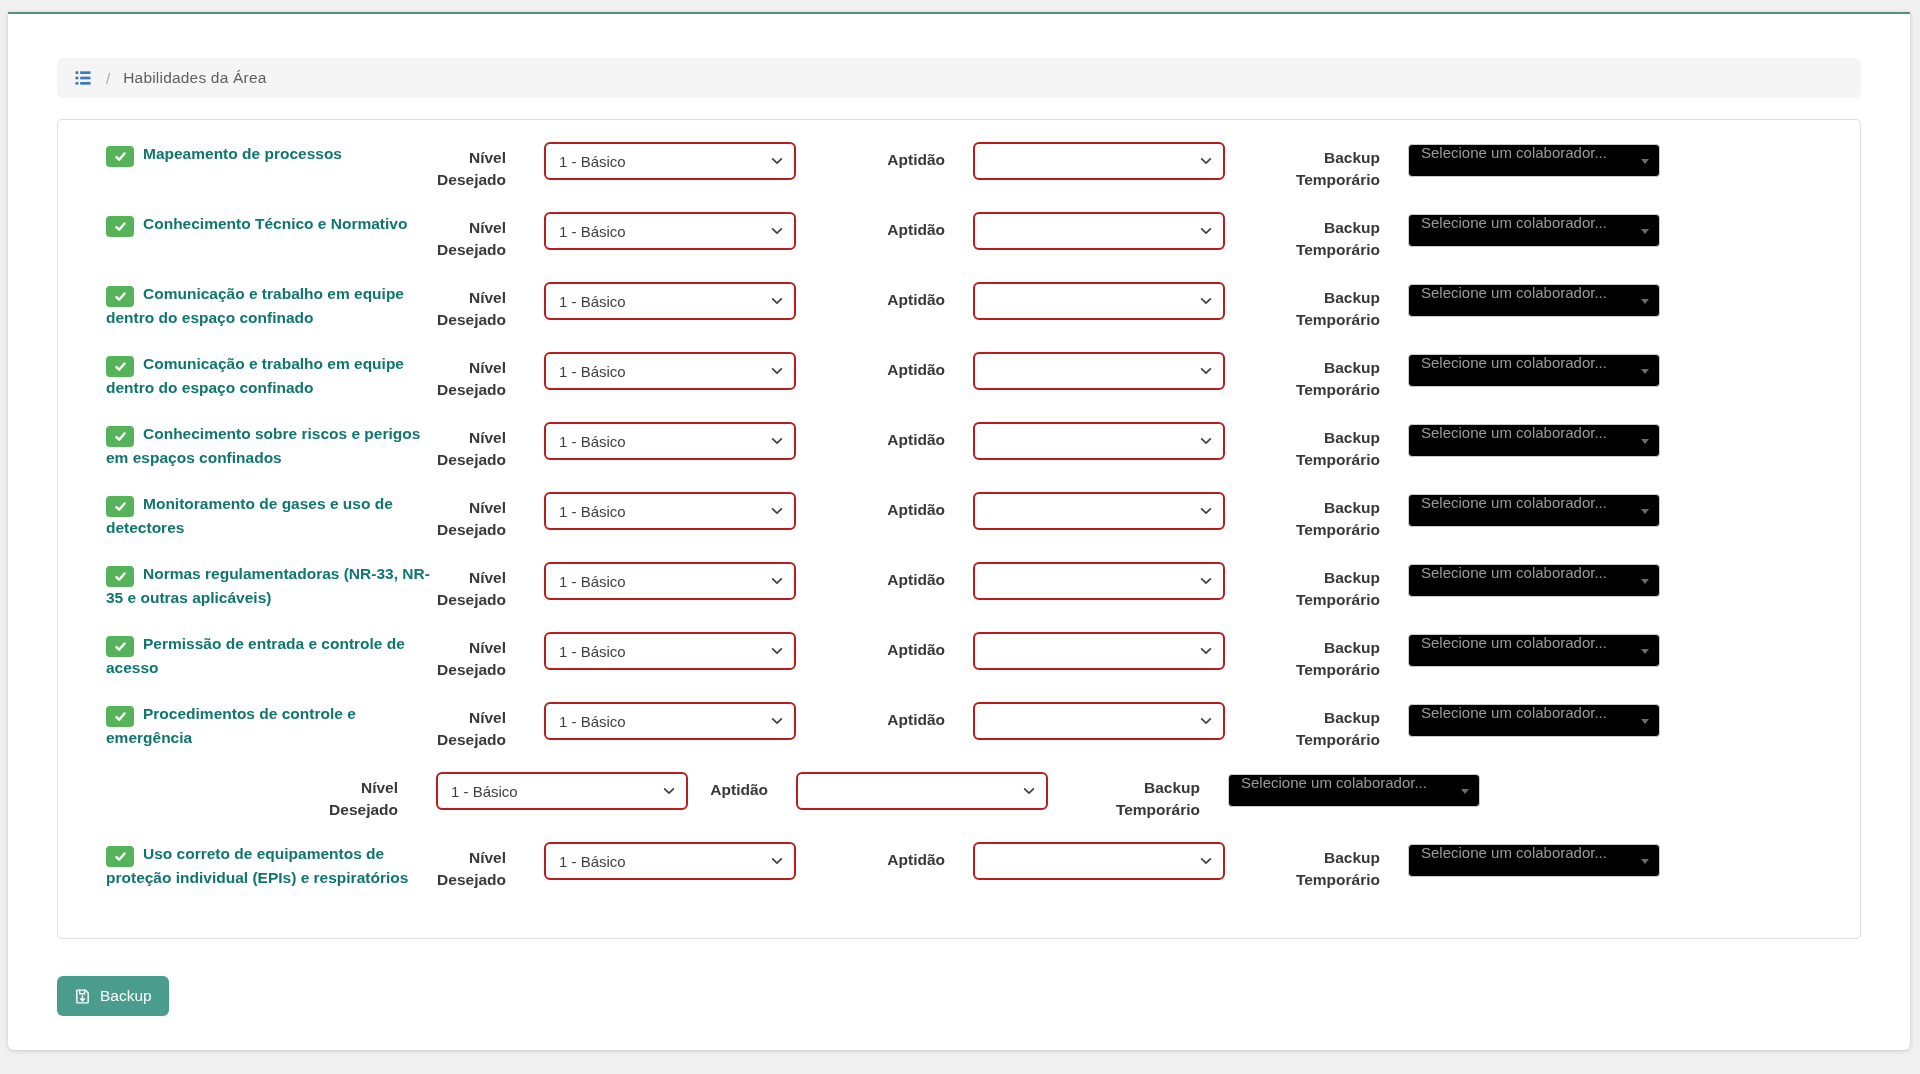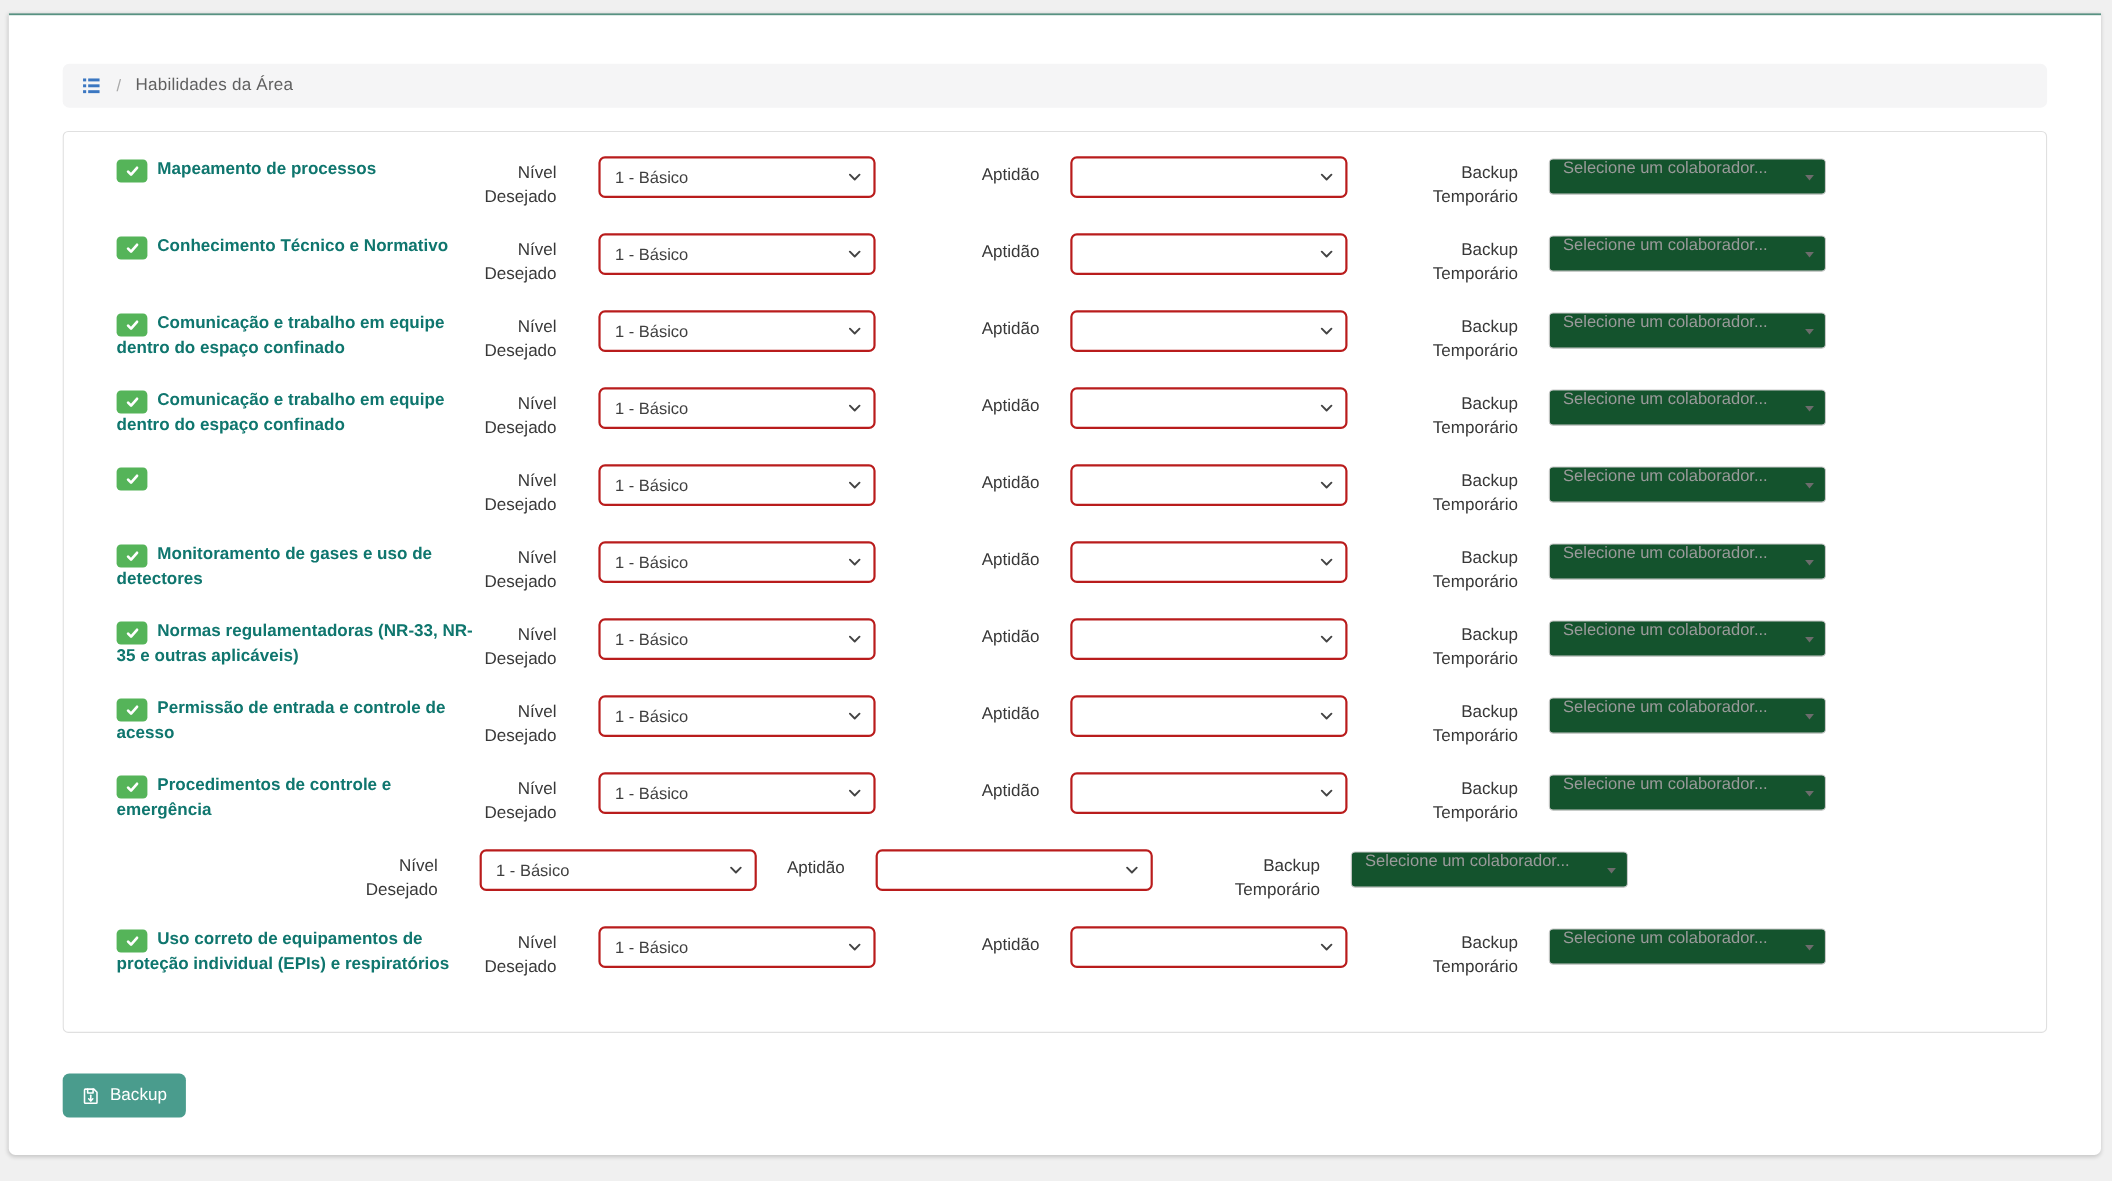--- a/index.html
+++ b/index.html
@@ -63,21 +63,21 @@
     background: #55b459;
     border-radius: 4px;
     margin-right: 9px;
     vertical-align: -4px;
     cursor: pointer;
   }
   .check-badge svg { display: block; }
   .lbl-cell {
     text-align: right;
     font-size: 15.5px;
-    font-weight: 400;
+    font-weight: 700;
     color: #383838;
     line-height: 22px;
     padding-top: 5px;
   }
   .lbl-nivel  { padding-right: 38px; }
   .lbl-aptidao{ padding-right: 28px; padding-top: 7px; }
   .lbl-backup { padding-right: 28px; }
 
   .sel-wrap { position: relative; width: 252px; }
   .form-select {
@@ -98,21 +98,21 @@
     position: absolute;
     right: 12px; top: 12px;
     pointer-events: none;
   }
   .select2-box {
     position: relative;
     width: 252px; height: 33px;
     margin-top: 2px;
     border: 1px solid #c9c9c9;
     border-radius: 4px;
-    background: #14532d;
+    background: #000000;
     display: flex;
     align-items: center;
     padding: 0 28px 16px 12px;
     cursor: pointer;
   }
   .select2-placeholder {
     color: #9a9a9a;
     font-size: 15px;
     white-space: nowrap;
     overflow: hidden;
@@ -346,21 +346,21 @@
       <span class="select2-arrow"></span>
     </div>
   </div>
 
   <div class="skill-row">
     <div class="skill-cell">
       <span class="check-badge">
         <svg viewBox="0 0 24 24" width="13" height="13" fill="none" stroke="#ffffff" stroke-width="4.5" stroke-linecap="round" stroke-linejoin="round">
           <path d="M4.5 13 l5 5 L19.5 6.5"></path>
         </svg>
-      </span>
+      </span><span>Conhecimento sobre riscos e perigos em espaços confinados</span>
     </div>
 
     <div class="lbl-cell lbl-nivel">
       <div>Nível</div>
       <div>Desejado</div>
     </div>
 
     <div class="sel-wrap">
       <select class="form-select">
         <option>1 - Básico</option>

